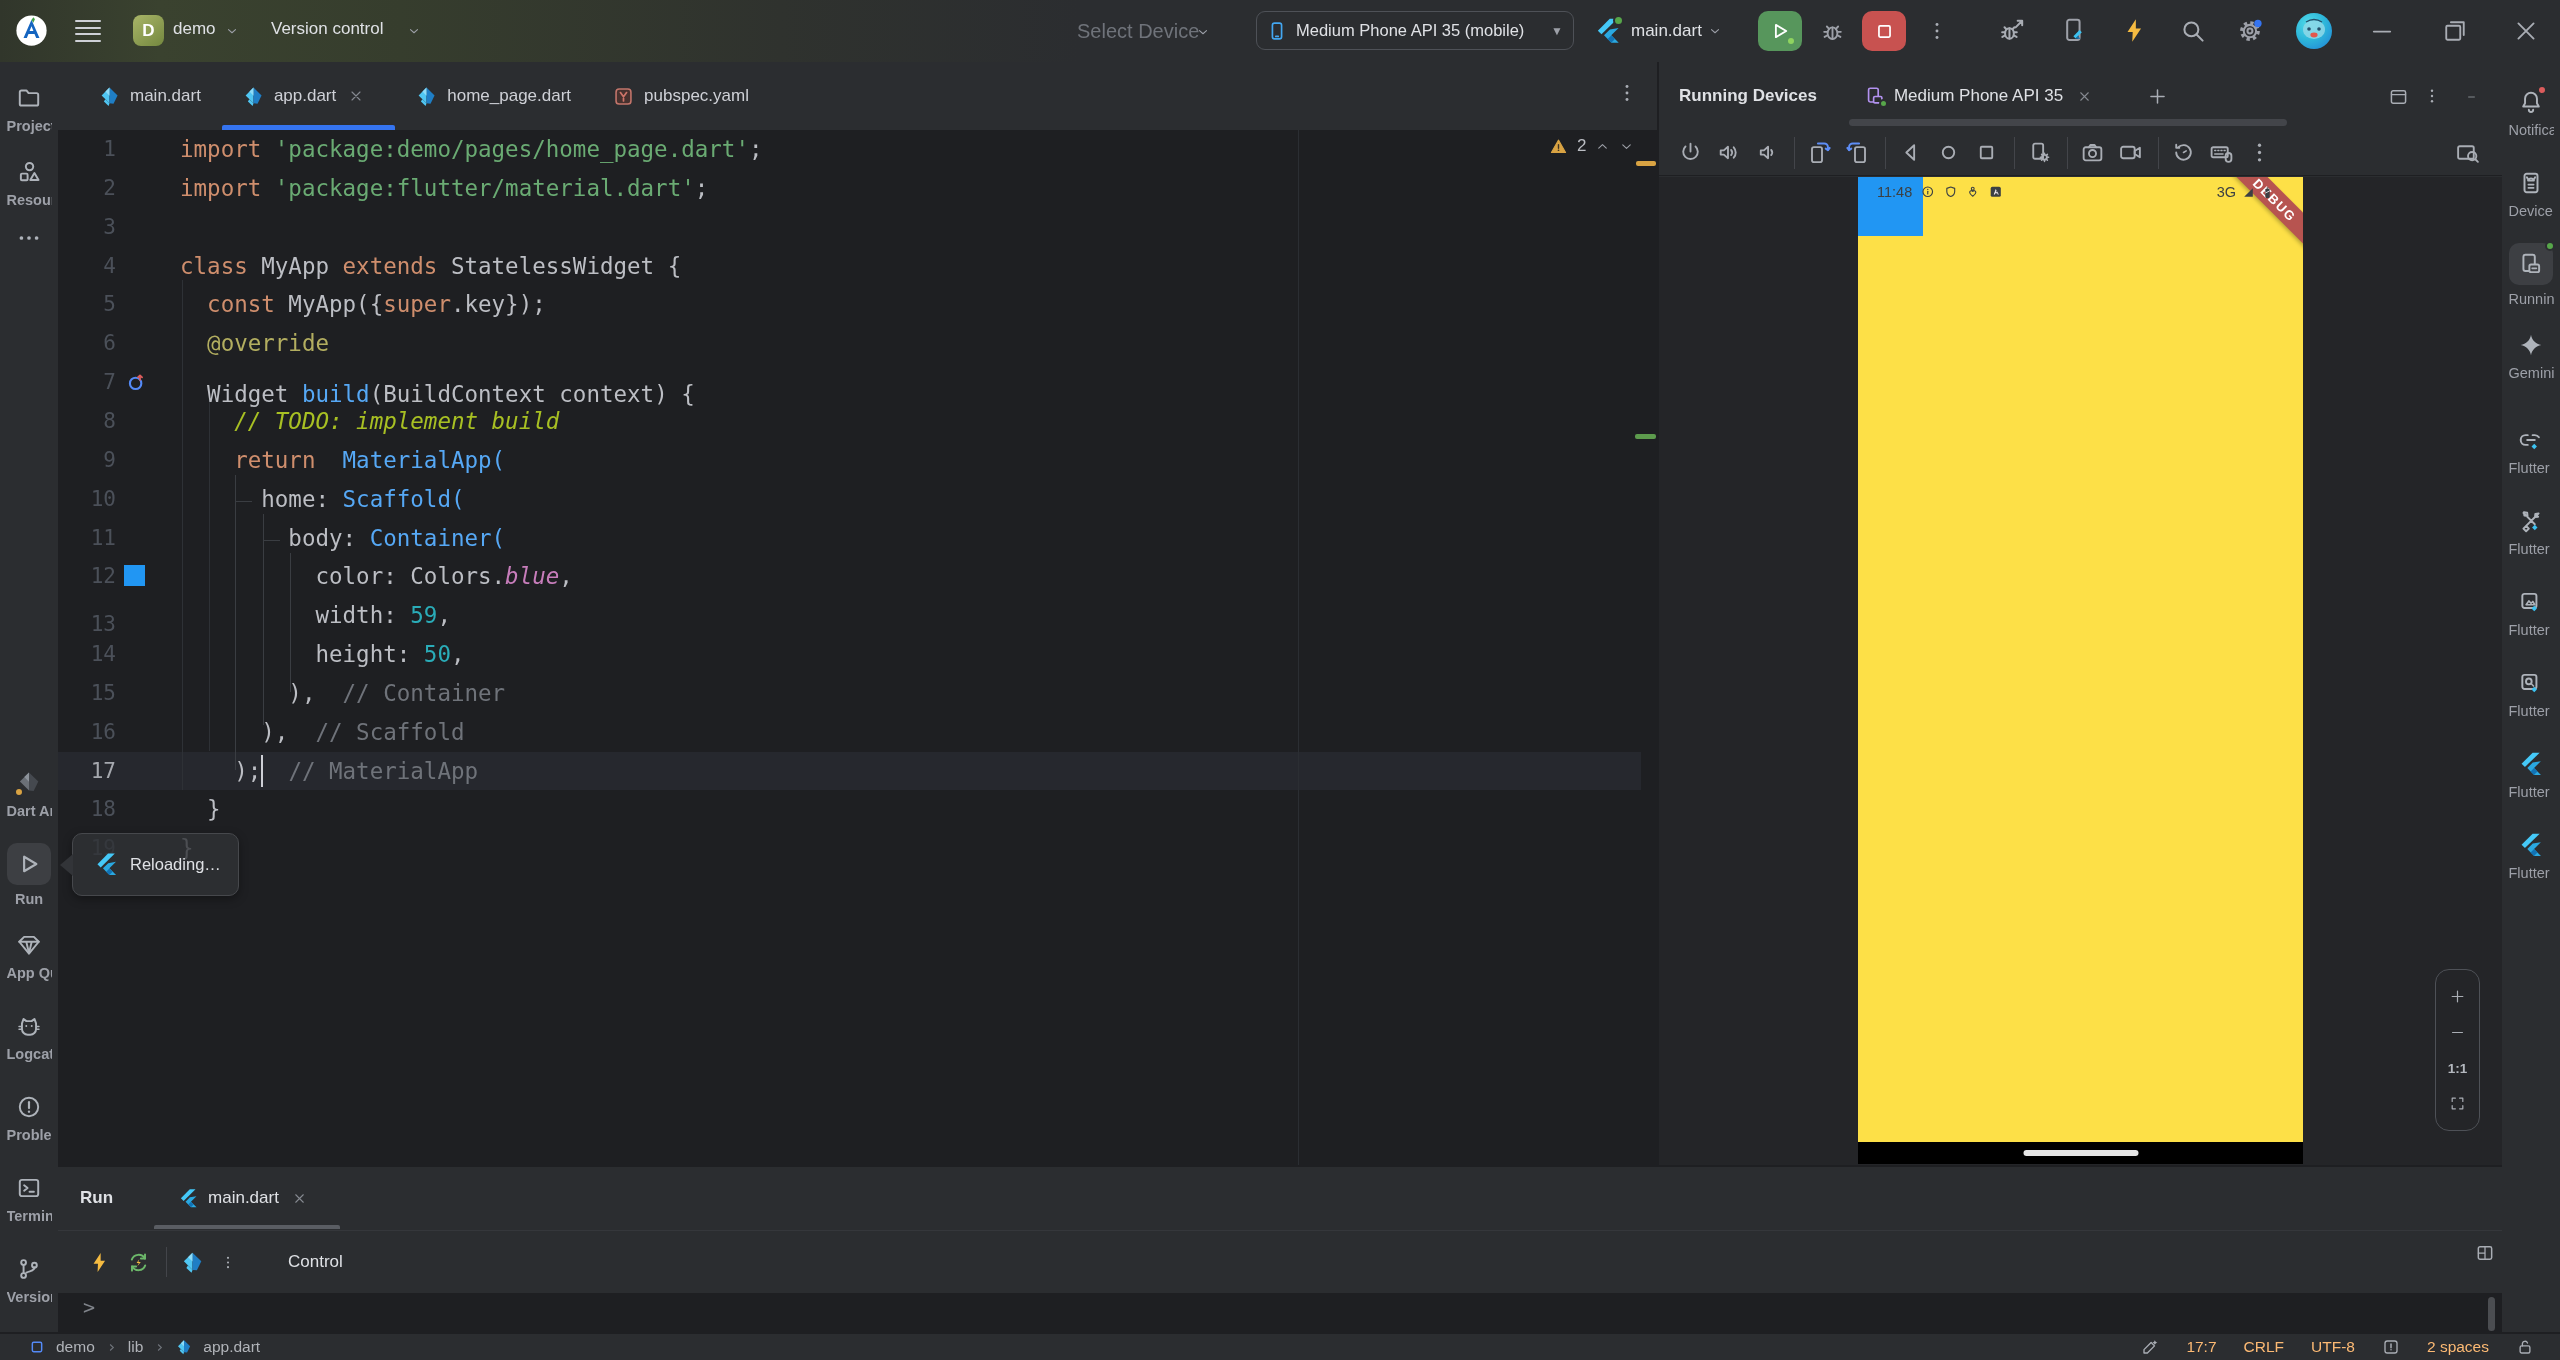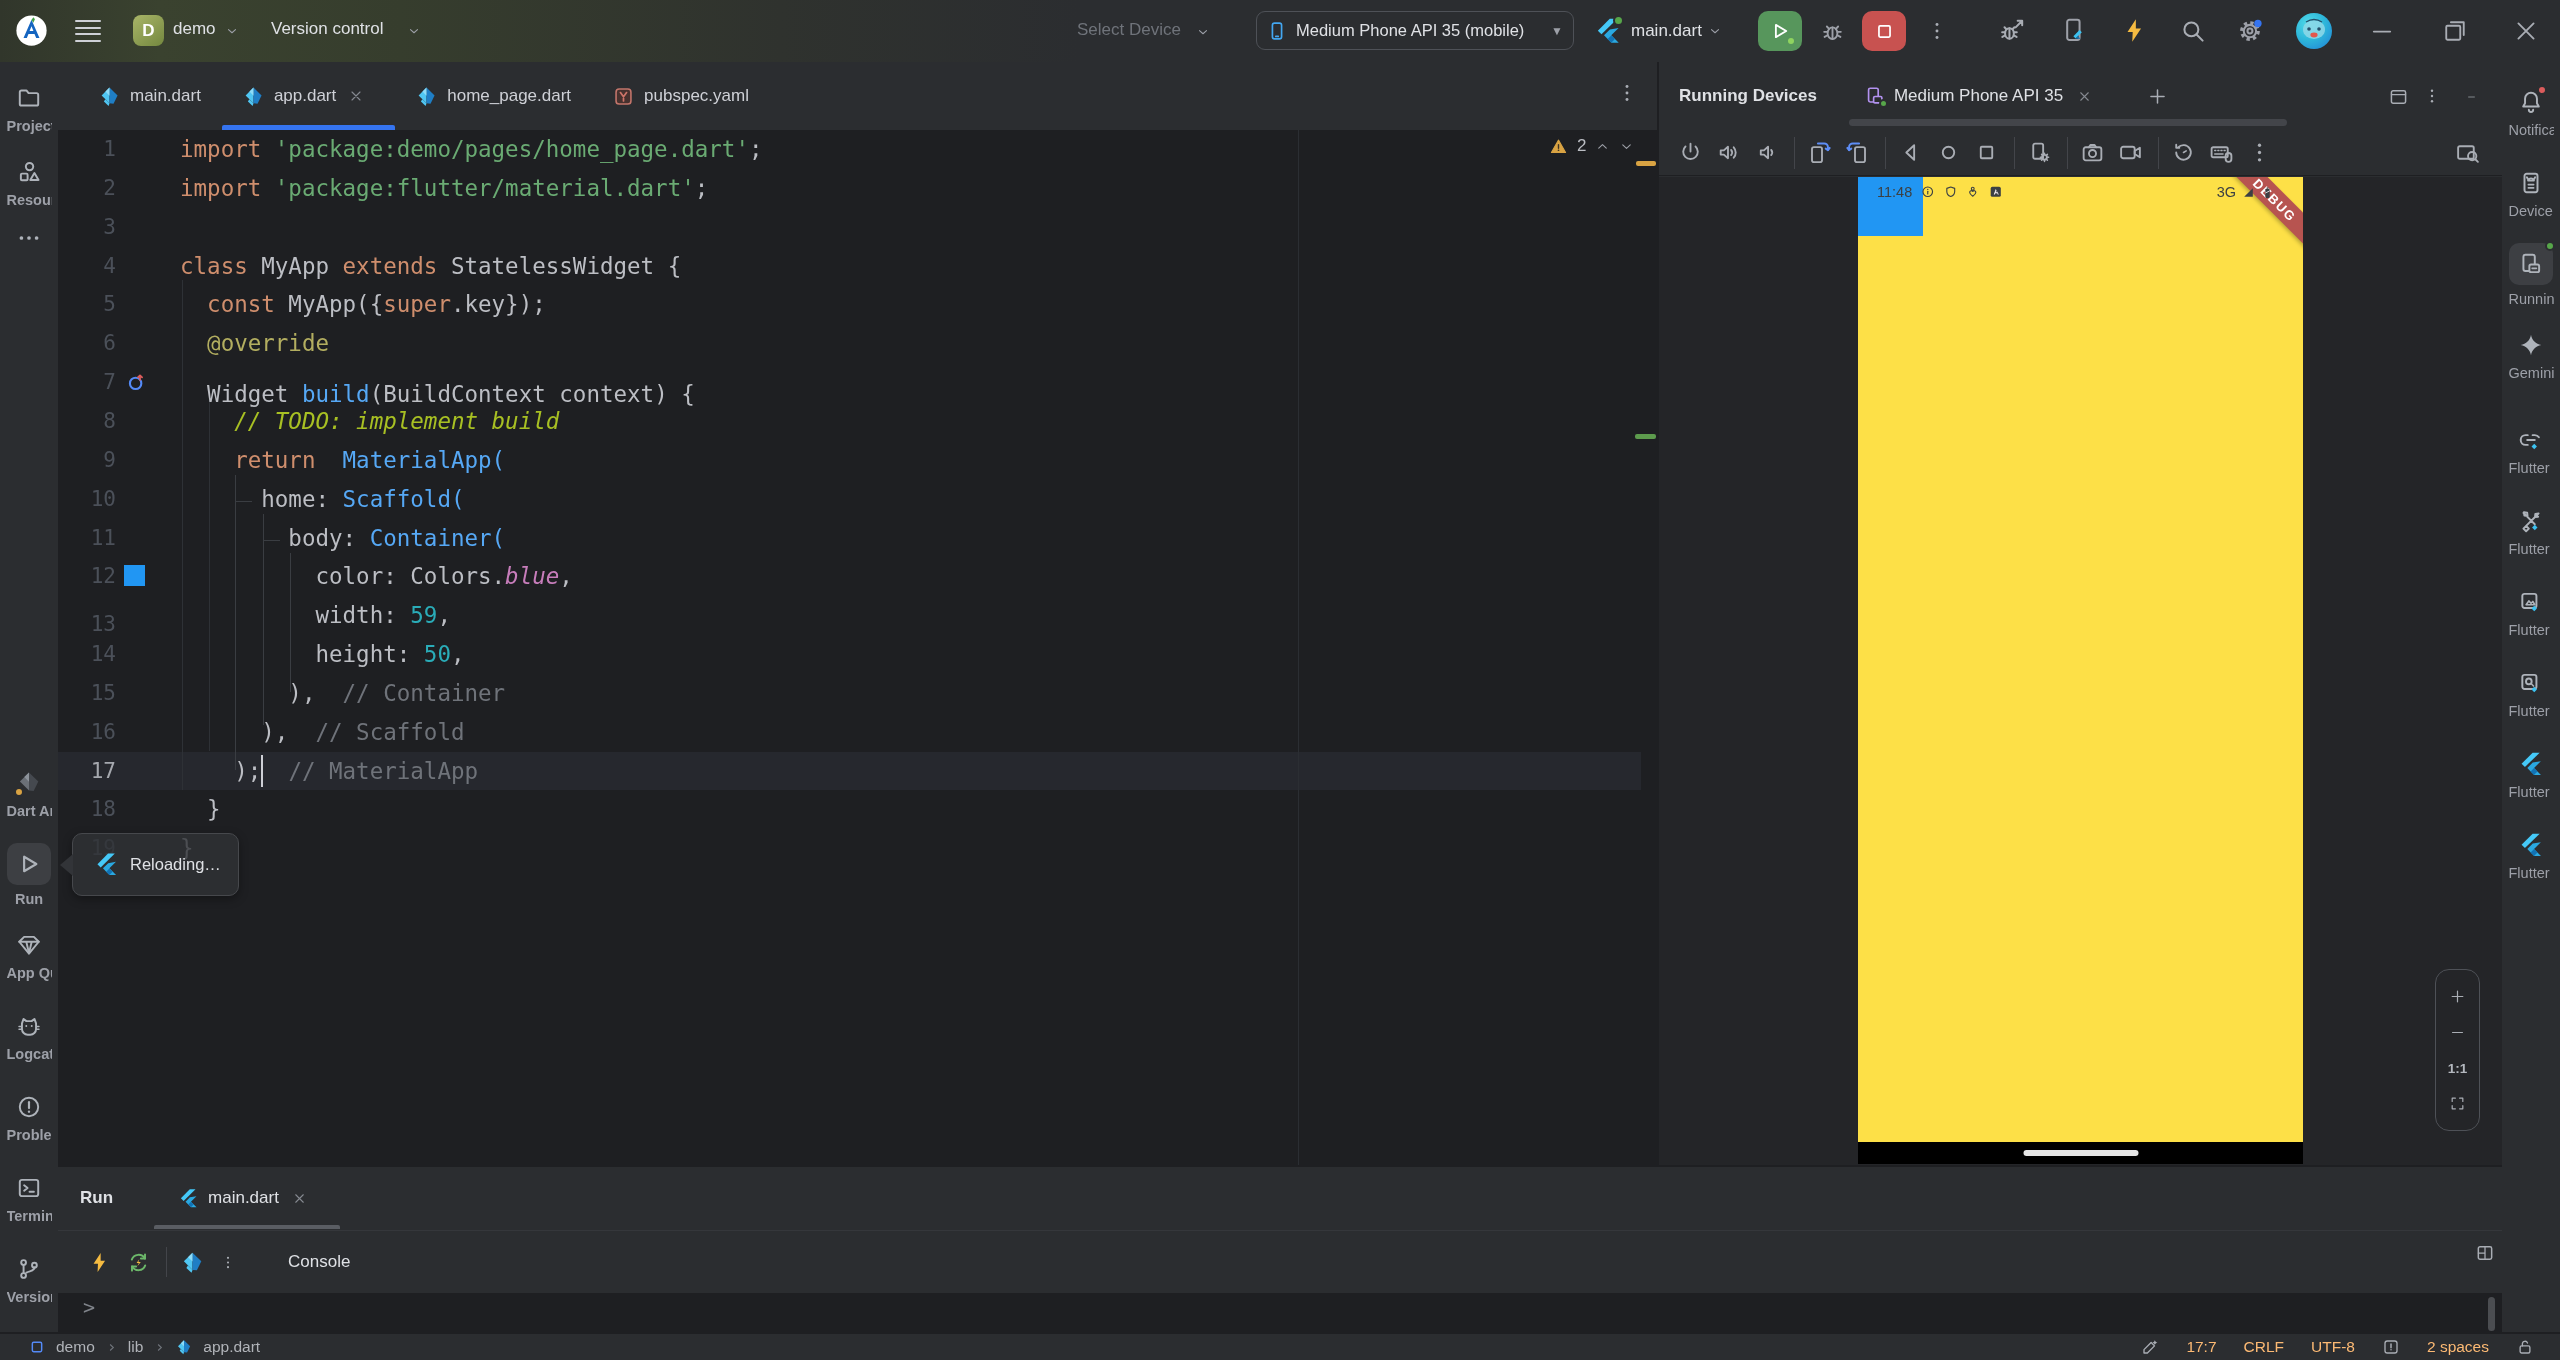--- a/index.html
+++ b/index.html
@@ -19,21 +19,21 @@
   #main-menu { left:74px; top:17px; width:28px; height:28px; display:flex; flex-direction:column; justify-content:space-between; padding:3px 1px; }
   #main-menu i { display:block; height:2.4px; background:#ced0d6; border-radius:2px; }
   #proj-badge { left:133px; top:15px; width:31px; height:31px; border-radius:8px;
     background:linear-gradient(140deg,#a9b568,#74883f); color:#fff; font-weight:bold; font-size:17px;
     display:flex; align-items:center; justify-content:center; }
   #proj-name { left:173px; top:19px; font-size:17px; color:#dfe1e5; }
   #proj-chev { left:225px; top:24px; }
   #vcs-widget { left:271px; top:19px; font-size:17px; color:#dfe1e5; }
   #vcs-chev { left:407px; top:24px; }
   .chev { width:14px; height:14px; color:#9da0a8; }
-  #select-device { left:1077px; top:20px; font-size:17px; color:#6f737a; }
+  #select-device { left:1077px; top:20px; font-size:20px; color:#6f737a; }
   #select-device-chev { left:1196px; top:25px; }
   #device-combo { left:1256px; top:11px; width:318px; height:39px; border:1px solid #4e5157; border-radius:9px;
     display:flex; align-items:center; padding:0 10px; }
   #device-combo .ic { width:20px; height:20px; }
   #device-combo span.lbl { font-size:16.5px; margin-left:9px; color:#dfe1e5; }
   #device-combo .tri { margin-left:auto; color:#9da0a8; font-size:12px; }
   #run-cfg { left:1594px; top:12px; height:38px; display:flex; align-items:center; }
   #run-cfg .fl { position:relative; width:28px; height:28px; }
   #run-cfg .dot { position:absolute; right:-2px; top:-2px; width:11px; height:11px; border-radius:50%; background:#57a64a; border:2px solid #2b2d30; }
   #run-cfg .lbl { margin-left:9px; font-size:17px; }
@@ -935,21 +935,21 @@
             <path d="M7.2 15.1 12 19.8l-1 3-5.4-5z" fill="#50c6f2"></path>
           </svg>
         </span>
       <span class="ic" style="width:16px">
           <svg viewBox="0 0 24 24" fill="none" stroke="currentColor" stroke-width="1.8" stroke-linecap="round" stroke-linejoin="round">
             <circle cx="12" cy="5" r="1.6" fill="currentColor" stroke="none"></circle>
             <circle cx="12" cy="12" r="1.6" fill="currentColor" stroke="none"></circle>
             <circle cx="12" cy="19" r="1.6" fill="currentColor" stroke="none"></circle>
           </svg>
         </span>
-      <span id="bp-console-lbl">Console</span>
+      <span id="bp-console-lbl">Control</span>
     </div>
     <span id="bp-grid" class="abs ic">
         <svg viewBox="0 0 24 24" fill="none" stroke="currentColor" stroke-width="1.8" stroke-linecap="round" stroke-linejoin="round">
           <rect x="4" y="4.5" width="16" height="15" rx="2"></rect>
           <path d="M12 4.5v15M4 12h8" stroke-width="1.5"></path>
         </svg>
       </span>
     <div id="bp-console">
       <span id="bp-prompt">&gt;</span>
       <div id="bp-vscroll"></div>

